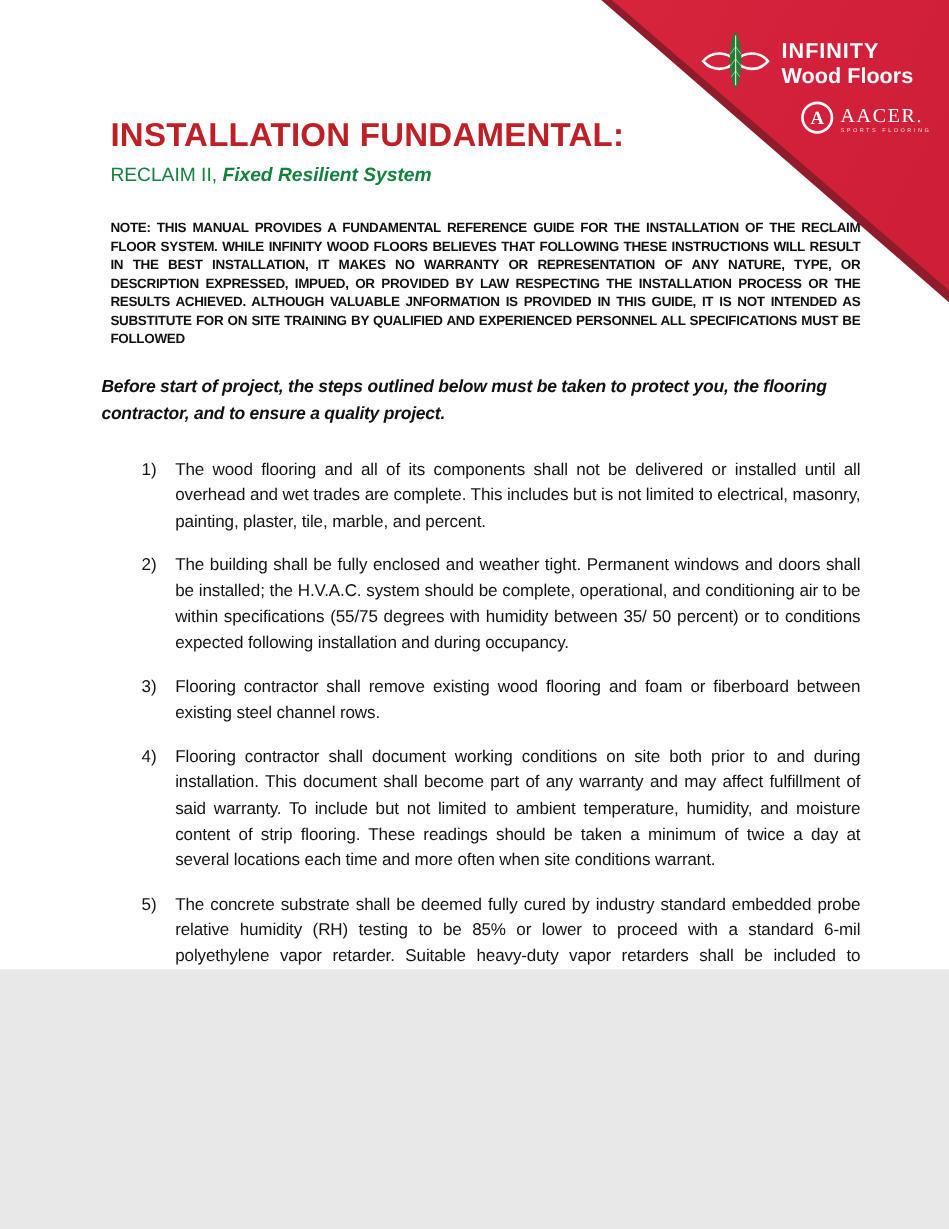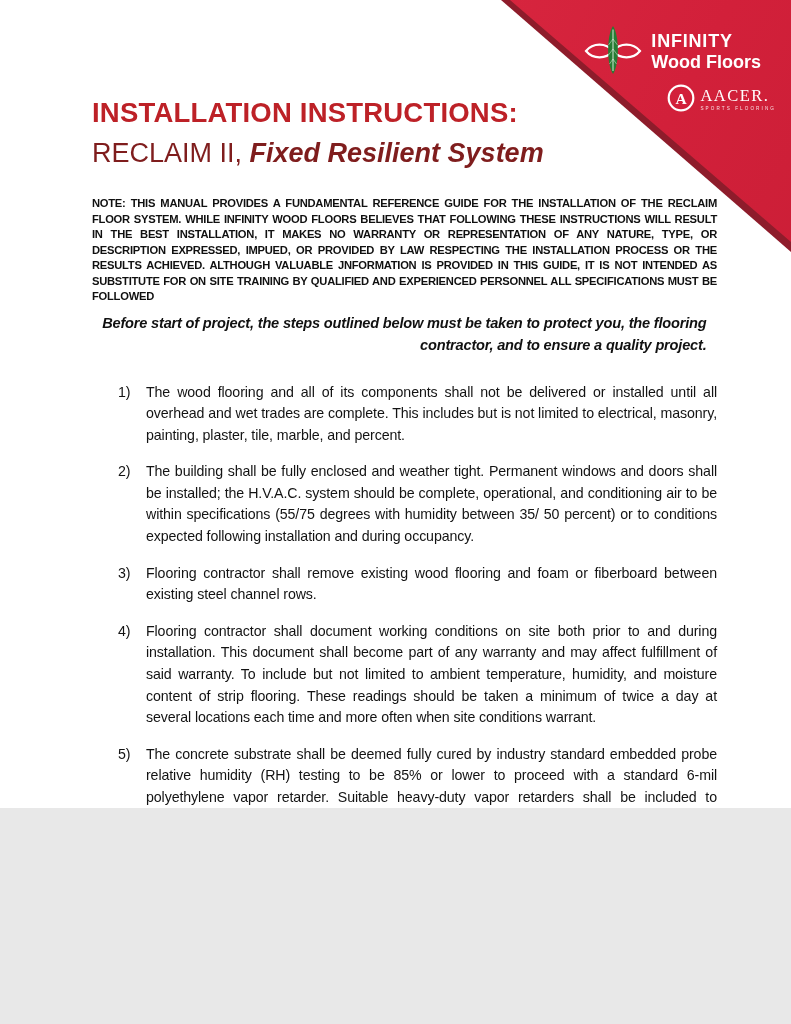--- a/index.html
+++ b/index.html
@@ -37,39 +37,39 @@
   .aacer-sub  { font-size:4.6px; letter-spacing:2.1px; margin-top:2px; opacity:.85; }
 
   
   .title {
     margin:97px 70px 0 92px;
     font-size:27.5px; font-weight:bold; letter-spacing:.2px;
     color:#bd2127;
   }
   .subtitle {
     margin:9px 70px 0 92px;
-    font-size:27px; font-weight:normal; color:#7f1d1d;
+    font-size:16px; font-weight:normal; color:#15803d;
   }
   .subtitle .it { font-weight:bold; font-style:italic; }
 
   
   .note {
     margin:27px 74px 0 92px;
     font-size:11.2px; font-weight:bold; line-height:15.5px;
     letter-spacing:-0.25px; text-align:justify; color:#101010;
   }
 
   
   .section-heading {
     margin:52px 76px 0 92px;
     text-align:center; font-size:18px; font-weight:bold; color:#000;
   }
   .intro {
-    margin:7px auto 0; max-width:622px;
-    text-align:right; font-style:italic; font-weight:bold;
+    margin:20px auto 0; max-width:622px;
+    text-align:left; font-style:italic; font-weight:bold;
     font-size:14.6px; line-height:22px; letter-spacing:-0.2px; color:#111;
   }
   ol.items { margin:26px 0 0 0; padding:0; list-style:none; }
   ol.items li {
     display:grid; grid-template-columns:28px 1fr;
     margin:0 74px 15px 118px;
     font-size:14.2px; line-height:21.6px; letter-spacing:-0.1px; color:#131313;
   }
   ol.items li .txt { text-align:justify; }
 </style>
@@ -105,21 +105,21 @@
           <text x="15" y="20.5" text-anchor="middle" font-family="Liberation Serif, serif" font-size="15.5" font-weight="bold" fill="#ffffff">A</text>
         </svg>
       </span>
       <span class="aacer-text">
         <div class="aacer-name">AACER.</div>
         <div class="aacer-sub">SPORTS FLOORING</div>
       </span>
     </div>
   </div>
 
-  <h1 class="title">INSTALLATION INSTRUCTIONS:</h1>
+  <h1 class="title">INSTALLATION FUNDAMENTAL:</h1>
   <h2 class="subtitle"><span>RECLAIM II,</span><span class="it"> Fixed Resilient System</span></h2>
 
   <p class="note"><span>NOTE:</span><span> THIS MANUAL PROVIDES A FUNDAMENTAL REFERENCE GUIDE FOR THE INSTALLATION OF THE RECLAIM FLOOR SYSTEM. WHILE INFINITY WOOD FLOORS BELIEVES THAT FOLLOWING THESE INSTRUCTIONS WILL RESULT IN THE BEST INSTALLATION, IT MAKES NO WARRANTY OR REPRESENTATION OF ANY NATURE, TYPE, OR DESCRIPTION EXPRESSED, IMPUED, OR PROVIDED BY LAW RESPECTING THE INSTALLATION PROCESS OR THE RESULTS ACHIEVED. ALTHOUGH VALUABLE JNFORMATION IS PROVIDED IN THIS GUIDE, IT IS NOT INTENDED AS SUBSTITUTE FOR ON SITE TRAINING BY QUALIFIED AND EXPERIENCED PERSONNEL ALL SPECIFICATIONS MUST BE FOLLOWED</span></p>
 
   <p class="intro">Before start of project, the steps outlined below must be taken to protect you, the flooring contractor, and to ensure a quality project.</p>
 
   <ol class="items">
     <li>
       <span class="num">1)</span>
       <span class="txt">The wood flooring and all of its components shall not be delivered or installed until all overhead and wet trades are complete. This includes but is not limited to electrical, masonry, painting, plaster, tile, marble, and percent.</span>

